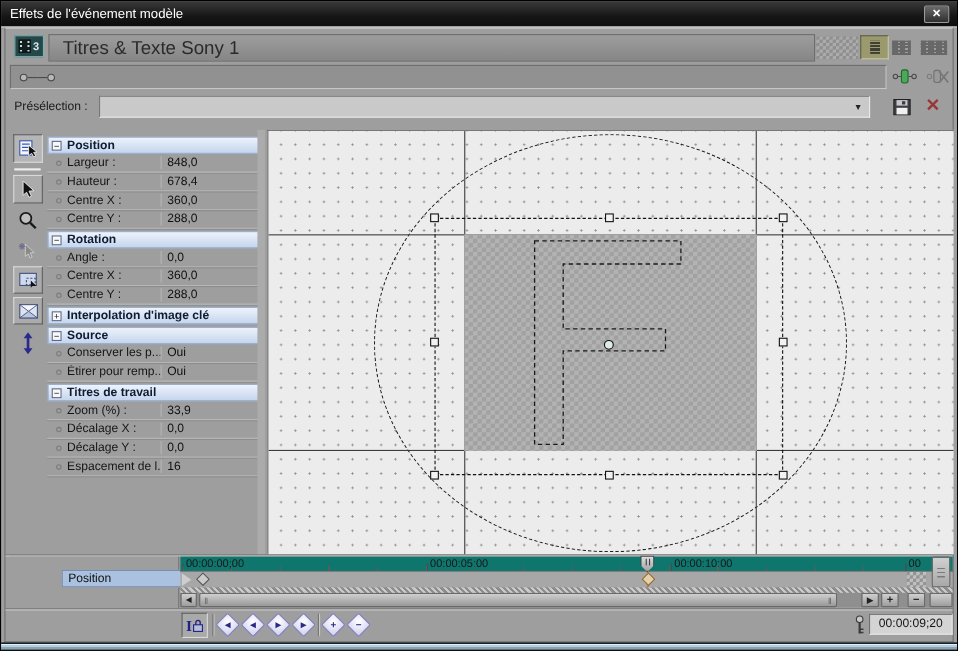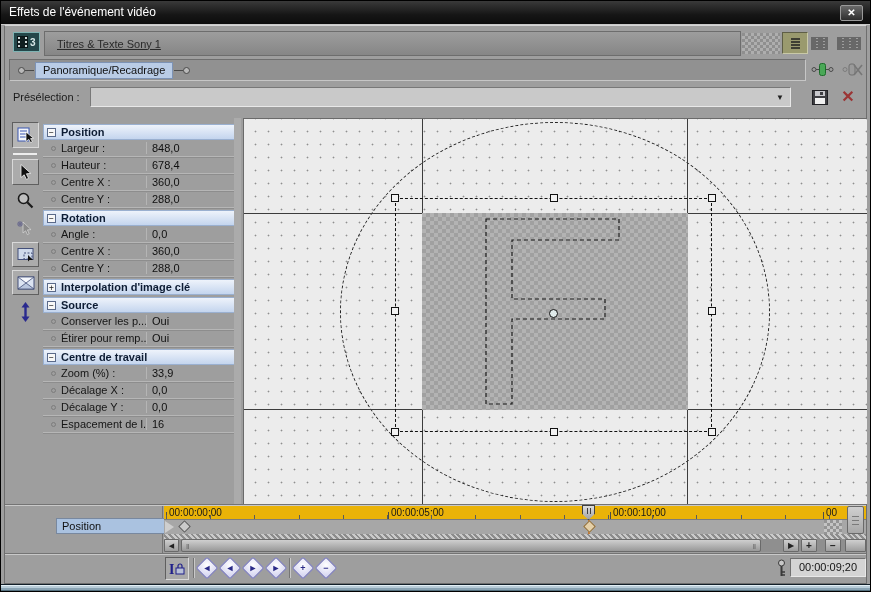--- a/index.html
+++ b/index.html
@@ -27,21 +27,21 @@
     background:#24474a; border:1px solid #7fb3b3; display:flex; align-items:center; gap:2px; padding:2px 3px;}
   .film-glyph{ width:11px; height:12px; background:
       repeating-linear-gradient(0deg,#cfd8d8 0 2px, transparent 2px 4px) left/2px 100% no-repeat,
       repeating-linear-gradient(0deg,#cfd8d8 0 2px, transparent 2px 4px) right/2px 100% no-repeat,
       #101e20; border:1px solid #0a1416;}
   .event-icon .num{ color:#d8e8e8; font-size:10px; font-weight:bold; }
   .header-bar{ position:absolute; left:43px; top:30px; width:697px; height:25px;
     background:linear-gradient(#9d9d9d,#868686); border:1px solid #6d6d6d;
     display:flex; align-items:center; padding-left:12px; gap:5px;}
   .header-bar .b{ font-weight:bold; color:#111; font-size:11.5px;}
-  .header-bar .e{ color:#2a2a2a; font-size:11px;text-decoration:underline;}
+  .header-bar .e{ color:#2a2a2a; font-size:17px;}
   .header-checker{ position:absolute; left:741px; top:32px; width:38px; height:21px;
     background-image:linear-gradient(45deg,#aeaeae 25%,transparent 25%,transparent 75%,#aeaeae 75%),
       linear-gradient(45deg,#aeaeae 25%,transparent 25%,transparent 75%,#aeaeae 75%);
     background-size:6px 6px; background-position:0 0,3px 3px; background-color:#8f8f8f;}
   .layout-btn{ position:absolute; top:31px; width:26px; height:22px;
     background:#9a9a6e; border:1px solid; border-color:#5e5e46 #c9c9a8 #c9c9a8 #5e5e46; }
   .col-glyph{ position:absolute; top:4px; left:8px; width:9px; height:12px;
     background:repeating-linear-gradient(0deg,#3f3f33 0 2px,transparent 2px 3px);}
   .flat-cols{ position:absolute; top:36px; height:13px;
     background:repeating-linear-gradient(0deg,#4c4c4c 0 2px,transparent 2px 3px),
@@ -113,21 +113,21 @@
     color:#fff; white-space:nowrap; text-shadow:0 0 2px rgba(255,255,255,.8);}
   .f-svg{ position:absolute; left:0; top:0; }
 
   
   .tl-sep{ position:absolute; left:4px; right:4px; top:503px; height:2px;
     border-top:1px solid #747474; border-bottom:1px solid #c9c9c9;}
   .tl-head{ position:absolute; left:8px; top:505px; width:154px; height:47px; background:#9e9e9e;
     border-right:1px solid #747474;}
   .track-chip{ position:absolute; left:47px; top:12px; width:112px; height:16px;
     background:#aac2e0; border:1px solid #78889f; padding:1px 0 0 5px; color:#111; font-size:11px;}
-  .ruler{ position:absolute; left:163px; top:505px; width:702px; height:14px; background:#eab308;
+  .ruler{ position:absolute; left:163px; top:505px; width:702px; height:14px; background:#0f766e;
     border-bottom:1px solid #7c7c7c; overflow:hidden;}
   .ruler::after{ content:""; position:absolute; left:2px; right:0; bottom:0; height:4px;
     background:repeating-linear-gradient(90deg,#5c5c5c 0 1px,transparent 1px 44.2px);}
   .rl{ position:absolute; top:1px; font-size:10px; color:#181818; white-space:nowrap;}
   .major-tick{ position:absolute; bottom:0; width:1px; height:7px; background:#4c4c4c;}
   .kf-track{ position:absolute; left:163px; top:519px; width:702px; height:14px; background:#a7a7a7;}
   .hatch{ position:absolute; left:163px; top:533px; width:702px; height:5px;
     background:repeating-linear-gradient(45deg,#cacaca 0 2px,#8c8c8c 2px 4px);}
   .playhead{ position:absolute; left:581px; top:504px; width:13px; height:15px;
     background:linear-gradient(#dedede,#a2a2a2); border:1px solid #3f3f3f;
@@ -170,21 +170,21 @@
   .time-box{ position:absolute; left:789px; top:557px; width:76px; height:19px;
     background:#d4d4d4; border:1px solid; border-color:#707070 #e8e8e8 #e8e8e8 #707070;
     text-align:center; line-height:17px; font-size:11px; color:#141414;}
 </style>
 </head>
 <body>
 
 <div class="window">
 
   <div class="titlebar">
-    <span class="title">Effets de l'événement vidéo</span>
+    <span class="title">Effets de l'événement modèle</span>
   </div>
   <div class="close-btn">✕</div>
 
   <div class="content-frame"></div>
 
   <div class="event-icon">
     <span class="film-glyph"></span>
     <span class="num">3</span>
   </div>
   <div class="header-bar">
@@ -194,21 +194,20 @@
   <div class="layout-btn" style="left:781px;">
     <span class="col-glyph"></span>
   </div>
   <div class="flat-cols" style="left:810px; width:17px;"></div>
   <div class="flat-cols" style="left:836px; width:24px;"></div>
 
   <div class="chain-bar">
     <span style="width:8px;"></span>
     <span class="node"></span>
     <span class="wire"></span>
-    <span class="chip">Panoramique/Recadrage</span>
     <span class="wire"></span>
     <span class="node"></span>
   </div>
   <svg class="plug-icons" style="left:810px;" width="24" height="15">
     <circle cx="3" cy="7.5" r="2" fill="none" stroke="#4a4a4a"></circle>
     <line x1="5" y1="7.5" x2="8" y2="7.5" stroke="#4a4a4a"></line>
     <rect x="8.5" y="1.5" width="6" height="12" rx="2" fill="#4aa857" stroke="#1d6b2a"></rect>
     <line x1="15" y1="7.5" x2="18" y2="7.5" stroke="#4a4a4a"></line>
     <circle cx="20" cy="7.5" r="2" fill="none" stroke="#4a4a4a"></circle>
   </svg>
@@ -359,21 +358,21 @@
       <div class="row">
           <span class="bullet"></span>
           <span class="lab">Étirer pour remp...</span>
           <span class="val">Oui</span>
         </div>
     </div>
 
     <div class="sec">
       <div class="sec-h">
         <span class="tog">−</span>
-        <span class="t">Centre de travail</span>
+        <span class="t">Titres de travail</span>
       </div>
       <div class="row">
           <span class="bullet"></span>
           <span class="lab">Zoom (%) :</span>
           <span class="val">33,9</span>
         </div>
       <div class="row">
           <span class="bullet"></span>
           <span class="lab">Décalage X :</span>
           <span class="val">0,0</span>

